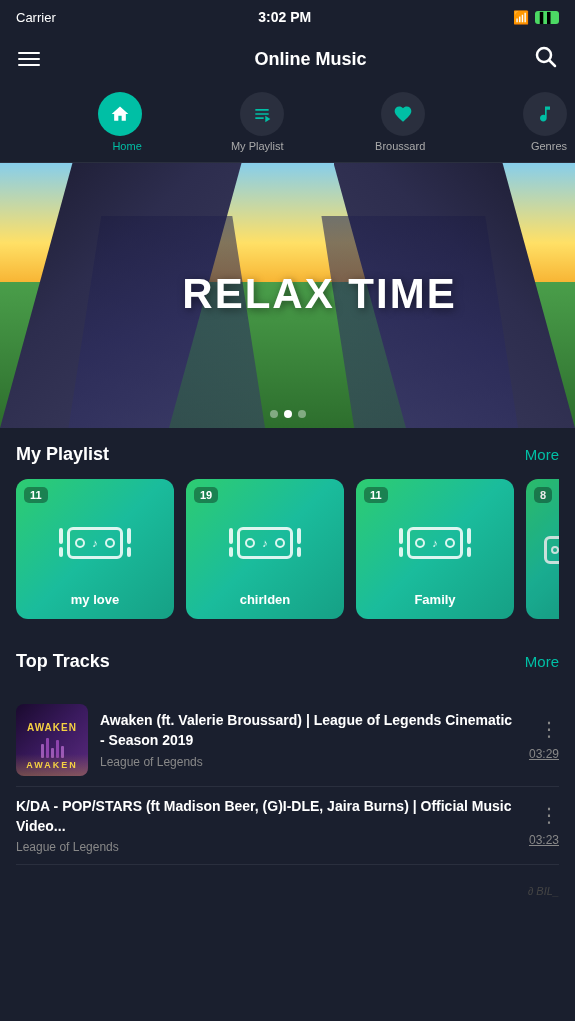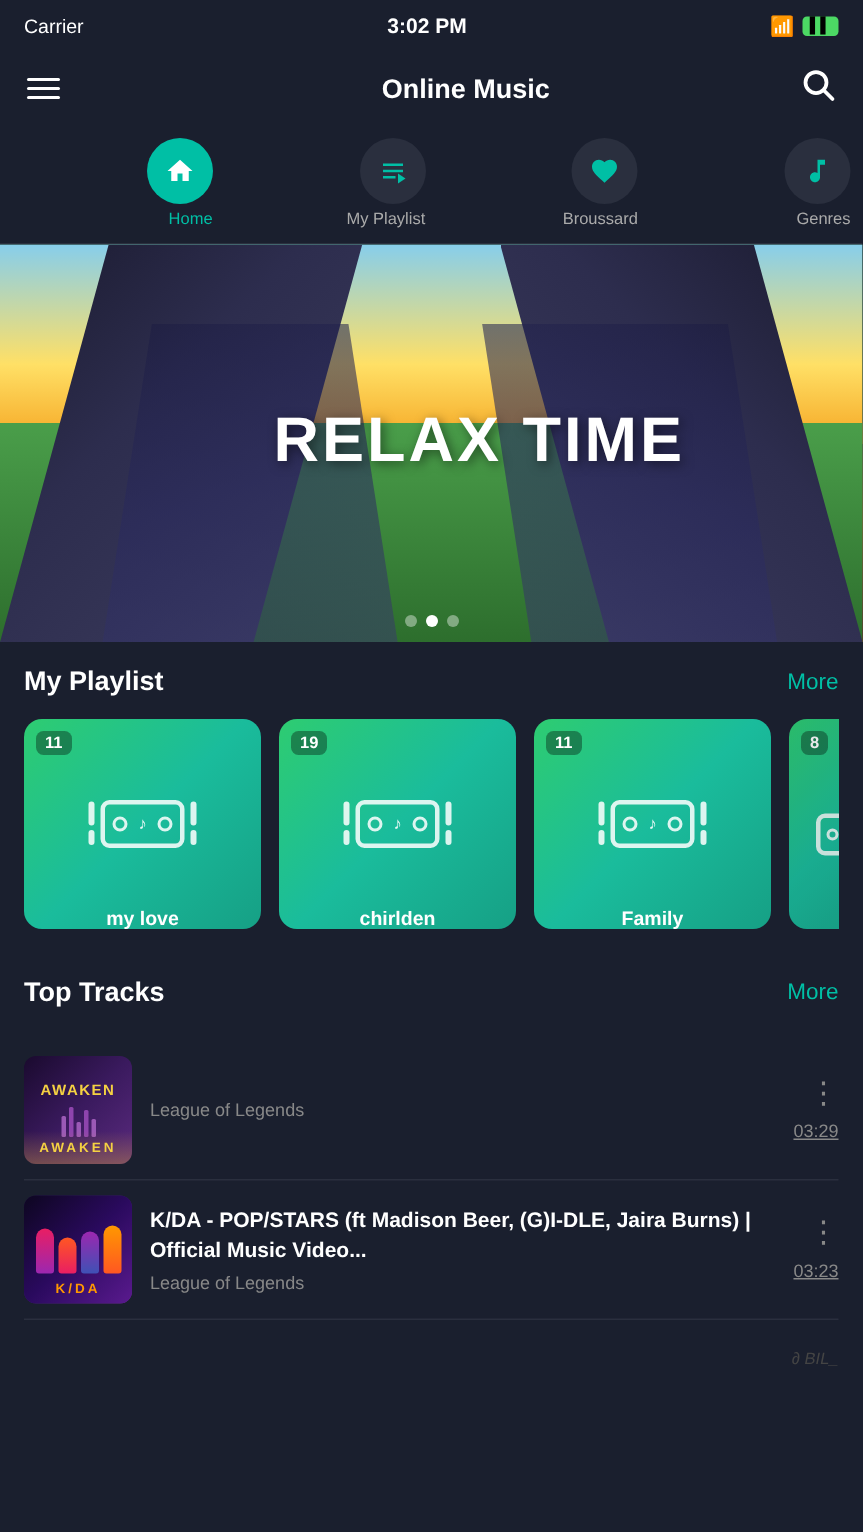--- a/index.html
+++ b/index.html
@@ -162,20 +162,21 @@
     .playlist-card {
       min-width: 158px;
       height: 140px;
       border-radius: 12px;
       background: linear-gradient(135deg, #2ecc71 0%, #1abc9c 50%, #16a085 100%);
       position: relative;
       display: flex;
       flex-direction: column;
       align-items: center;
       justify-content: flex-end;
+      padding-bottom: 12px;
       cursor: pointer;
       flex-shrink: 0;
     }
     .playlist-card-badge {
       position: absolute;
       top: 8px; left: 8px;
       background: rgba(0,0,0,0.35);
       border-radius: 5px;
       padding: 2px 6px;
       font-size: 11px;
@@ -447,41 +448,30 @@
           <div style="width:3px;height:14px;background:#9b59b6;border-radius:1px;"></div>
           <div style="width:3px;height:20px;background:#8e44ad;border-radius:1px;"></div>
           <div style="width:3px;height:10px;background:#9b59b6;border-radius:1px;"></div>
           <div style="width:3px;height:18px;background:#8e44ad;border-radius:1px;"></div>
           <div style="width:3px;height:12px;background:#9b59b6;border-radius:1px;"></div>
         </div>
         <div style="position:absolute;bottom:0;left:0;right:0;height:30%;background:linear-gradient(to top,rgba(200,150,50,0.4),transparent);"></div>
       </div>
     </div>
     <div class="track-info">
+      <div class="track-title">Awaken (ft. Valerie Broussard) | League of Legends Cinematic - Season 2019</div>
       <div class="track-artist">League of Legends</div>
     </div>
     <div class="track-right">
       <div class="track-more">⋮</div>
       <div class="track-duration">03:29</div>
     </div>
   </div>
 
   <div class="track-item">
-    <div class="track-thumb thumb-kda">
-      <div style="width:100%;height:100%;background:linear-gradient(135deg,#0d0620 0%,#2a0a5e 50%,#5a1a8e 100%);display:flex;flex-direction:column;align-items:center;justify-content:center;gap:2px;position:relative;">
-
-        <div style="display:flex;gap:3px;align-items:flex-end;">
-          <div style="width:12px;height:30px;background:linear-gradient(180deg,#e91e63,#9c27b0);border-radius:6px 6px 2px 2px;"></div>
-          <div style="width:12px;height:24px;background:linear-gradient(180deg,#ff5722,#e91e63);border-radius:6px 6px 2px 2px;"></div>
-          <div style="width:12px;height:28px;background:linear-gradient(180deg,#9c27b0,#3f51b5);border-radius:6px 6px 2px 2px;"></div>
-          <div style="width:12px;height:32px;background:linear-gradient(180deg,#ff9800,#ff5722);border-radius:6px 6px 2px 2px;"></div>
-        </div>
-        <div style="font-size:9px;font-weight:900;color:#ff9800;letter-spacing:2px;position:absolute;bottom:5px;">K/DA</div>
-      </div>
-    </div>
     <div class="track-info">
       <div class="track-title">K/DA - POP/STARS (ft Madison Beer, (G)I-DLE, Jaira Burns) | Official Music Video...</div>
       <div class="track-artist">League of Legends</div>
     </div>
     <div class="track-right">
       <div class="track-more">⋮</div>
       <div class="track-duration">03:23</div>
     </div>
   </div>
 

